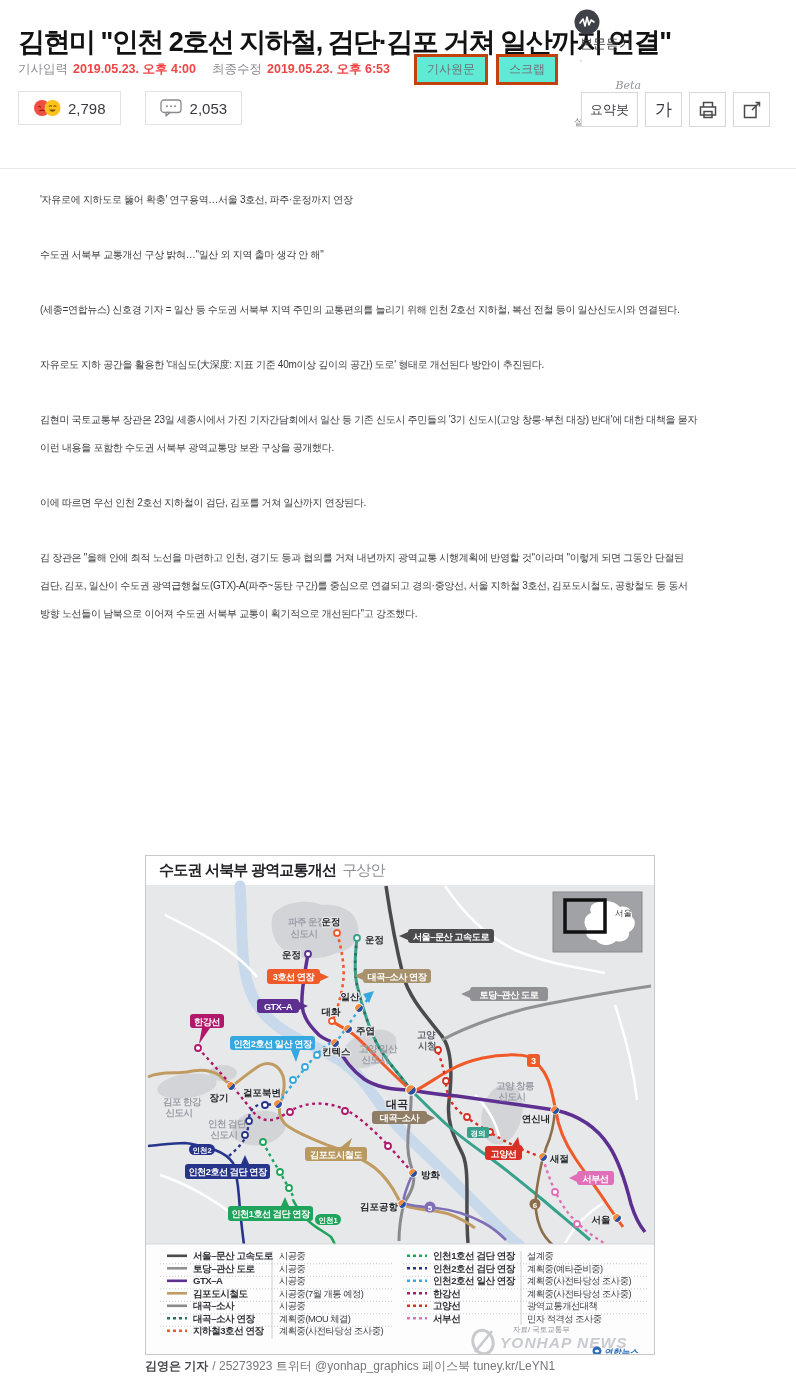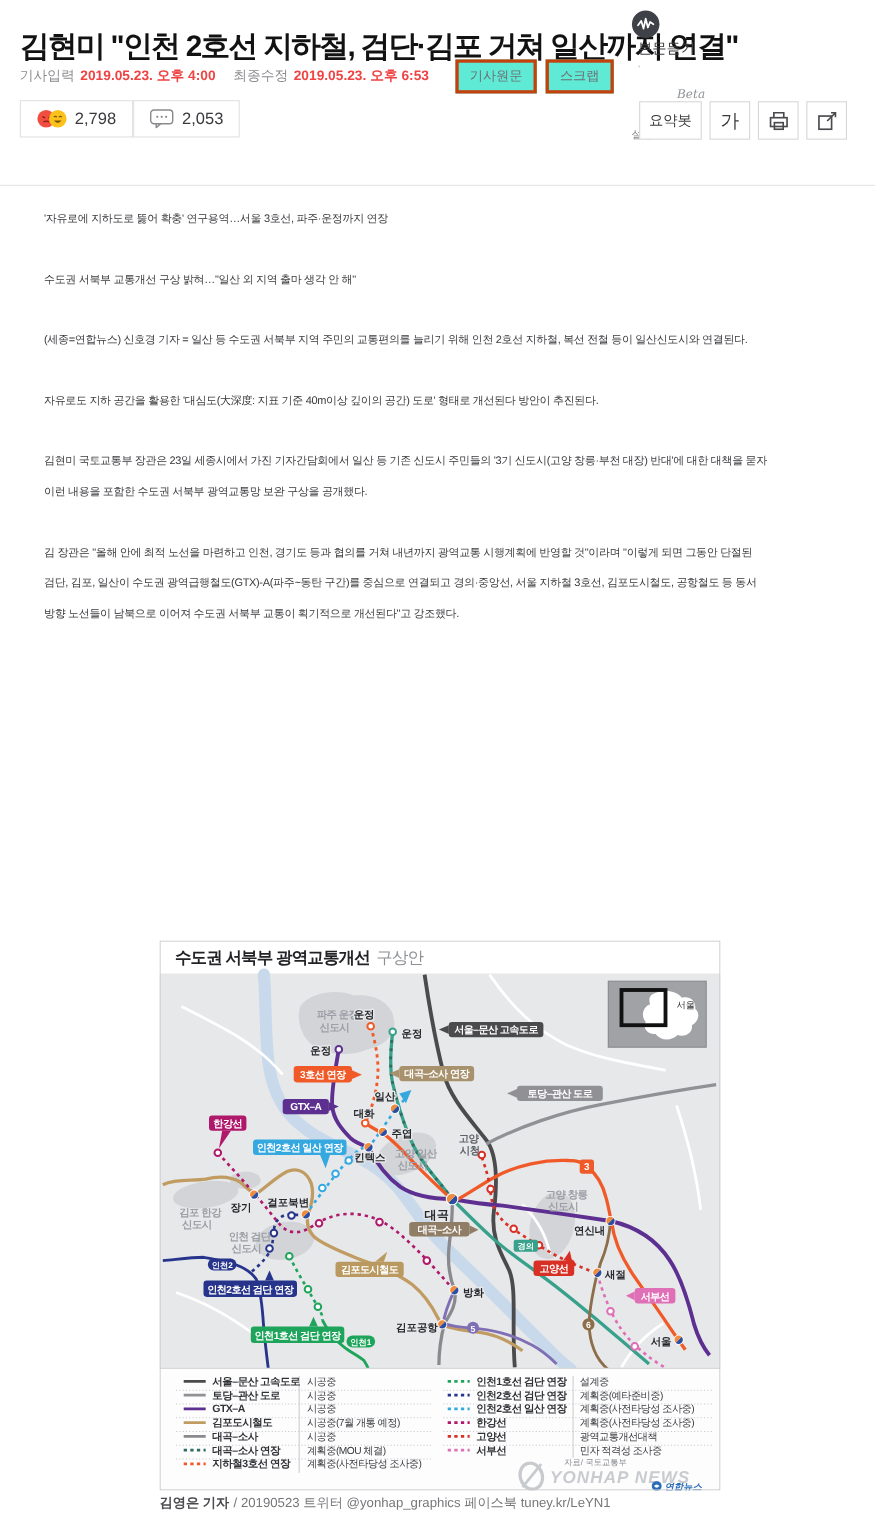--- a/index.html
+++ b/index.html
@@ -11,21 +11,21 @@
   .meta{position:absolute;left:18px;top:56px;height:26px;display:flex;align-items:center;
         font-size:12.5px;color:#8c8c90;}
   .meta .lb{margin-right:5px;}
   .meta .vl{color:#ef4444;font-weight:600;margin-right:16px;}
   .chip{border:3px solid #c2410c;background:#5eead4;color:#6f6f74;font-size:12px;
         padding:4px 10px;margin-left:8px;cursor:pointer;}
   .tts{display:flex;align-items:flex-start;margin-left:16px;cursor:pointer;flex-direction:column;}
   .tts-label{font-size:13px;color:#3c3c40;margin-left:6px;}
   .tts-dot{color:#c0c0c4;margin:0 5px;font-size:12px;}
   .tts-set{font-size:10px;color:#8a8a8e;margin-top:48px;}
-  .react{position:absolute;left:18px;top:91px;display:flex;gap:0;}
+  .react{position:absolute;left:18px;top:91px;display:flex;gap:24px;}
   .rbtn{height:34px;border:1px solid #e2e2e5;background:#fff;display:flex;align-items:center;
         padding:0 14px;font-size:15px;color:#3a3a3e;cursor:pointer;}
   .rbtn .cnt{margin-left:7px;}
   .tools{position:absolute;right:26px;top:92px;display:flex;gap:7px;padding-left:36px;}
   .tbtn{width:37px;height:35px;border:1px solid #d8d8db;background:#fff;display:flex;
         align-items:center;justify-content:center;font-size:13px;color:#3a3a3e;cursor:pointer;}
   .tbtn.sum{width:57px;position:relative;}
   .beta{position:absolute;top:-14px;right:-4px;font-family:"DejaVu Serif",serif;
         font-style:italic;font-size:11px;color:#8f9296;}
   .tbtn.ga{font-size:17px;}
@@ -125,20 +125,21 @@
   </div>
 
   <div class="divider"></div>
 
   <div class="article">
     <p>'자유로에 지하도로 뚫어 확충' 연구용역…서울 3호선, 파주·운정까지 연장</p>
     <p>수도권 서북부 교통개선 구상 밝혀…"일산 외 지역 출마 생각 안 해"</p>
     <p>(세종=연합뉴스) 신호경 기자 = 일산 등 수도권 서북부 지역 주민의 교통편의를 늘리기 위해 인천 2호선 지하철, 복선 전철 등이 일산신도시와 연결된다.</p>
     <p>자유로도 지하 공간을 활용한 '대심도(大深度: 지표 기준 40m이상 깊이의 공간) 도로' 형태로 개선된다 방안이 추진된다.</p>
     <p>김현미 국토교통부 장관은 23일 세종시에서 가진 기자간담회에서 일산 등 기존 신도시 주민들의 '3기 신도시(고양 창릉·부천 대장) 반대'에 대한 대책을 묻자 이런 내용을 포함한 수도권 서북부 광역교통망 보완 구상을 공개했다.</p>
+    <p>이에 따르면 우선 인천 2호선 지하철이 검단, 김포를 거쳐 일산까지 연장된다.</p>
     <p>김 장관은 "올해 안에 최적 노선을 마련하고 인천, 경기도 등과 협의를 거쳐 내년까지 광역교통 시행계획에 반영할 것"이라며 "이렇게 되면 그동안 단절된 검단, 김포, 일산이 수도권 광역급행철도(GTX)-A(파주~동탄 구간)를 중심으로 연결되고 경의·중앙선, 서울 지하철 3호선, 김포도시철도, 공항철도 등 동서 방향 노선들이 남북으로 이어져 수도권 서북부 교통이 획기적으로 개선된다"고 강조했다.</p>
   </div>
 
   <div class="figure">
   <svg width="510" height="500" viewBox="0 0 510 500">
     <defs>
       <g id="d-stn">
         <circle r="4.6" fill="#fff"></circle>
         <g transform="rotate(45)">
           <path d="M0,-3.8 A3.8,3.8 0 0 1 0,3.8 Z" fill="#2b4ea2"></path>
@@ -443,16 +444,16 @@
       <circle cx="452" cy="496" r="4.5" fill="#2a6cb8"></circle>
       <path d="M449.5,496 q2.5,-3 5,0 q-2.5,3 -5,0 Z" fill="#fff"></path>
       <text class="wm-ag" x="459" y="499.5">연합뉴스</text>
     </g>
 
     <rect x="0.5" y="0.5" width="509" height="499" fill="none" stroke="#c6c8ca"></rect>
   </svg>
   </div>
 
   <div class="caption">
-    <span class="au">김영은 기자</span><span>/ 20190523 트위터 @yonhap_graphics 페이스북 tuney.kr/LeYN1</span>
+    <span class="au">김영은 기자</span><span>/ 25273923 트위터 @yonhap_graphics 페이스북 tuney.kr/LeYN1</span>
   </div>
 
 </div>
 
 </body></html>

